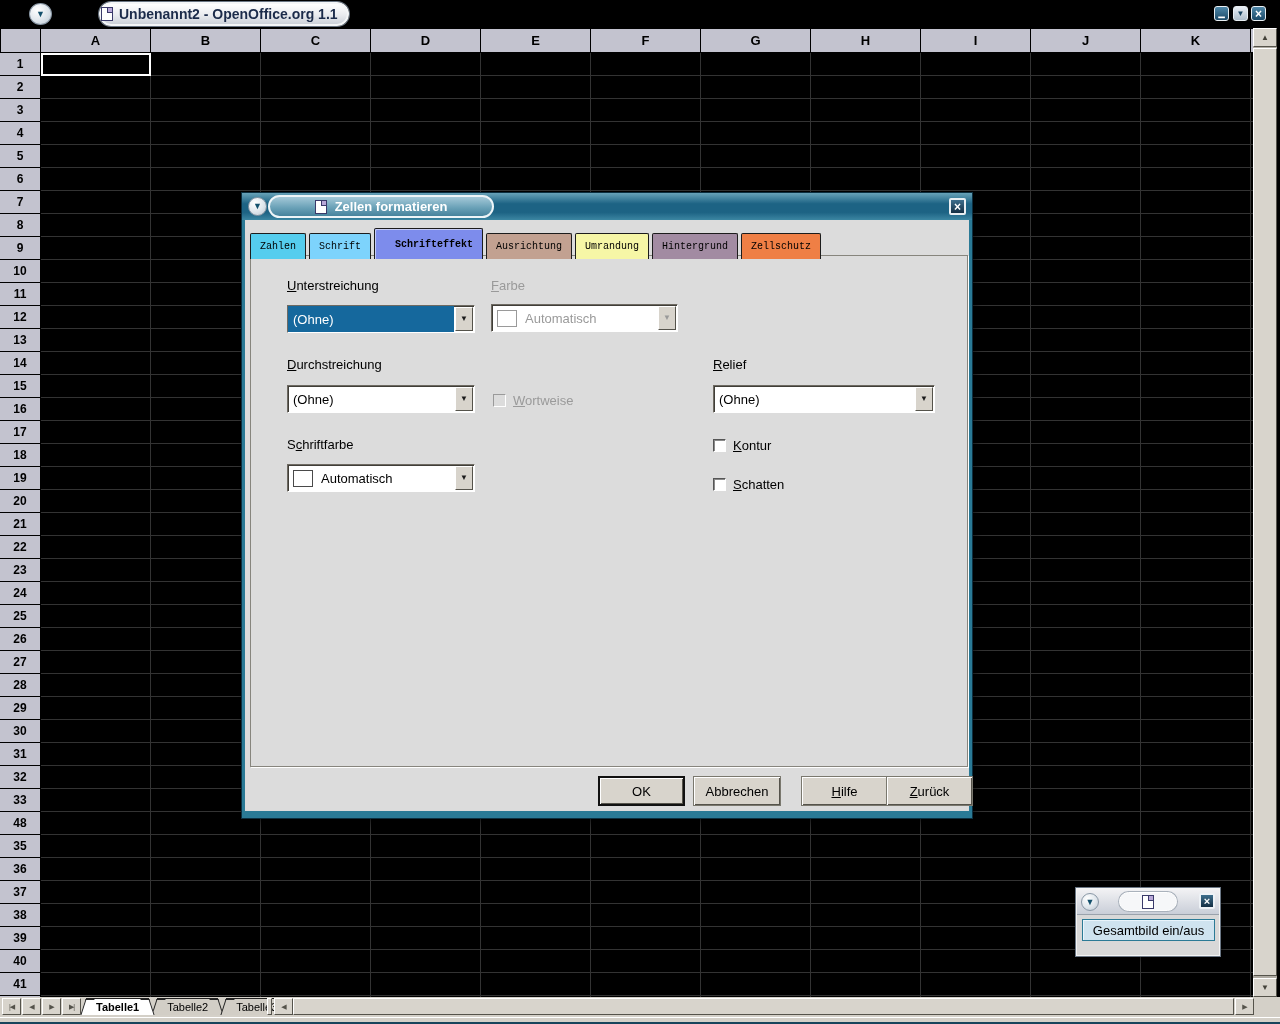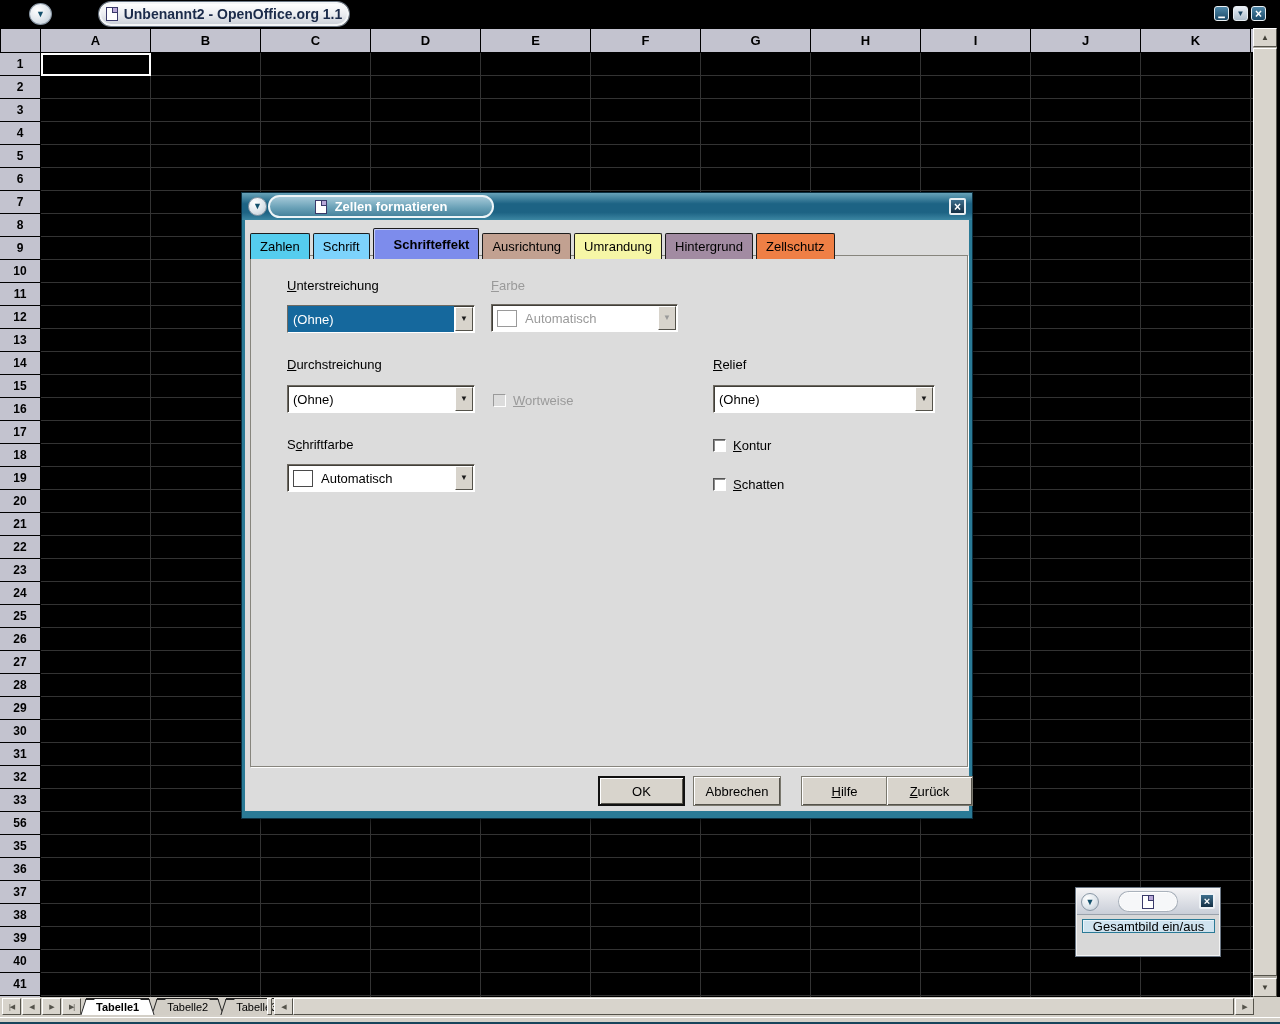--- a/index.html
+++ b/index.html
@@ -10,21 +10,21 @@
   
   .titlebar { position:absolute; left:0; top:0; width:1280px; height:28px; background:#000; }
   .round-btn { position:absolute; border-radius:50%;
                background:radial-gradient(circle at 35% 30%, #ffffff 0%, #dfe6ec 55%, #b9c4cf 100%);
                border:1px solid #8a98a6; display:flex; align-items:center; justify-content:center; }
   .round-btn .glyph { font-size:9px; color:#13506c; line-height:1; }
   .tb-menu { left:29px; top:3px; width:23px; height:22px; }
   .title-capsule { position:absolute; left:99px; top:2px; width:250px; height:24px;
                    background:linear-gradient(180deg,#ffffff 0%,#e9ebef 55%,#cdd2da 100%);
                    border:2px solid #f4f6f8; border-radius:13px; box-shadow:0 0 0 1px #6a7684;
-                   display:flex; align-items:center; justify-content:center; gap:6px; }
+                   display:flex; align-items:center; justify-content:flex-start; gap:6px; }
   .title-text { font-size:14px; font-weight:bold; color:#1b2b4a; white-space:nowrap; }
   .doc-icon { width:12px; height:14px; background:#fff; border:1px solid #3a3a6a; position:relative; }
   .doc-icon::after { content:''; position:absolute; right:0; top:0; width:4px; height:4px;
                      background:#b9a8d8; border-left:1px solid #3a3a6a; border-bottom:1px solid #3a3a6a; }
   .winbtn { position:absolute; top:6px; width:15px; height:15px; border:1px solid #e8eef2; border-radius:3px;
             display:flex; align-items:center; justify-content:center;
             background:linear-gradient(180deg,#4e87a8 0%,#1c4a68 100%); }
   .winbtn .glyph { color:#fff; font-size:8px; line-height:1; font-weight:bold; }
   .winbtn.shade { background:linear-gradient(180deg,#e8eef4 0%,#aebecb 100%); }
   .winbtn.shade .glyph { color:#17425e; }
@@ -96,21 +96,21 @@
                  display:flex; align-items:center; justify-content:center; gap:8px; }
   .dlg-title-text { font-size:13px; font-weight:bold; color:#fff; white-space:nowrap; }
   .dlg-close { position:absolute; left:707px; top:5px; width:17px; height:17px;
                background:linear-gradient(180deg,#3d6e8c 0%,#142f44 100%); border:2px solid #e8eef2;
                border-radius:2px; display:flex; align-items:center; justify-content:center; }
   .dlg-close .glyph { color:#fff; font-size:12px; font-weight:bold; line-height:1; }
   .dlg-body { position:absolute; left:3px; top:27px; width:724px; height:591px; background:#dcdcdc; }
 
   .tabstrip { position:absolute; left:5px; top:8px; display:flex; align-items:flex-end; gap:3px; z-index:3; }
   .dtab { height:26px; border:1px solid #1c1c1c; border-bottom:none; border-radius:2px 2px 0 0;
-          padding:0 9px; display:flex; align-items:center; font-size:13px; color:#000; }
+          padding:0 9px; display:flex; align-items:center; font-size:10px; color:#000;font-family:Liberation Mono, monospace; }
   .dtab.active { height:31px; font-weight:bold; box-shadow:inset 1px 1px 0 rgba(255,255,255,.55); }
   .tabpage { position:absolute; left:5px; top:35px; width:718px; height:512px; background:#dcdcdc;
              border:1px solid #87857d; box-shadow:1px 1px 0 #ffffff; }
 
   .fld-label { position:absolute; font-size:13px; color:#000; white-space:nowrap; }
   .fld-label.disabled { color:#9a9a9a; }
 
   .dd { position:absolute; height:28px; display:flex; background:#fff;
         border:1px solid; border-color:#6e6a62 #fff #fff #6e6a62;
         box-shadow:inset 1px 1px 0 #403e38; }
@@ -151,21 +151,21 @@
   .flt-titlebar { position:absolute; left:0; top:0; width:100%; height:26px;
                   background:linear-gradient(180deg,#f2f2f4 0%,#c9ced8 100%); border-bottom:1px solid #9aa2ac; }
   .flt-menu { left:4px; top:4px; width:18px; height:18px; }
   .flt-capsule { position:absolute; left:42px; top:3px; width:58px; height:19px; background:#f6f7f9;
                  border:1px solid #fff; border-radius:10px; box-shadow:0 0 0 1px #aab2bc;
                  display:flex; align-items:center; justify-content:center; }
   .flt-close { position:absolute; right:4px; top:4px; width:16px; height:16px;
                background:linear-gradient(180deg,#3d6e8c 0%,#142f44 100%); border:2px solid #eef2f6;
                border-radius:2px; display:flex; align-items:center; justify-content:center; }
   .flt-close .glyph { color:#fff; font-size:11px; font-weight:bold; line-height:1; }
-  .flt-btn { position:absolute; left:5px; top:30px; width:133px; height:14px; background:#cfe3ef;
+  .flt-btn { position:absolute; left:5px; top:30px; width:133px; height:22px; background:#cfe3ef;
              border:1px solid #2a7a96; box-shadow:inset 1px 1px 0 #e9f4fb;
              display:flex; align-items:center; justify-content:center; font-size:13px; color:#000;
              white-space:nowrap; }
   u { text-decoration:underline; }
 </style>
 </head>
 <body>
 
 <div class="screen">
 
@@ -229,21 +229,21 @@
       <div class="row-header">24</div>
       <div class="row-header">25</div>
       <div class="row-header">26</div>
       <div class="row-header">27</div>
       <div class="row-header">28</div>
       <div class="row-header">29</div>
       <div class="row-header">30</div>
       <div class="row-header">31</div>
       <div class="row-header">32</div>
       <div class="row-header">33</div>
-      <div class="row-header">56</div>
+      <div class="row-header">48</div>
       <div class="row-header">35</div>
       <div class="row-header">36</div>
       <div class="row-header">37</div>
       <div class="row-header">38</div>
       <div class="row-header">39</div>
       <div class="row-header">40</div>
       <div class="row-header">41</div>
     </div>
   <div class="grid">
     <div class="cell-selection"></div>

